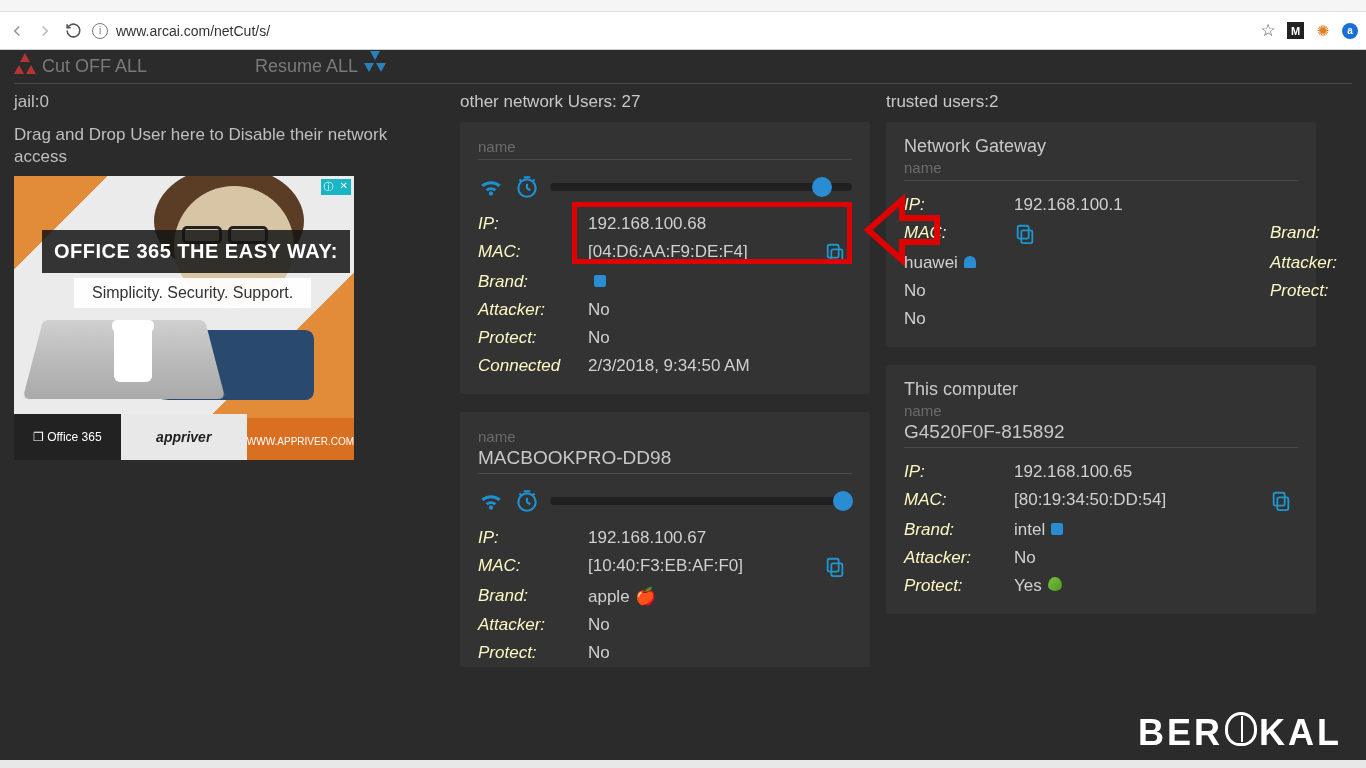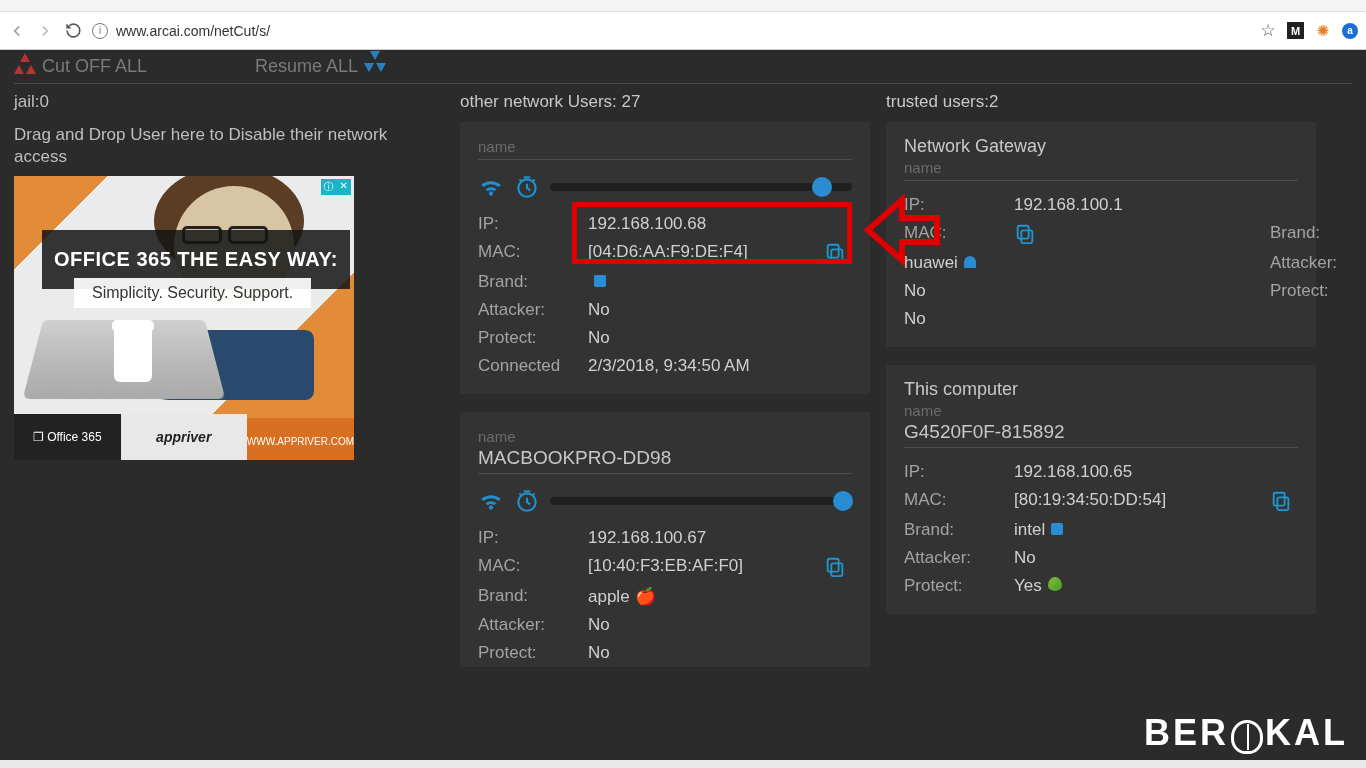--- a/index.html
+++ b/index.html
@@ -34,48 +34,48 @@
   .jail-desc { font-size: 17px; line-height: 1.3; margin-bottom: 8px; }
   .ad { width: 340px; height: 284px; position: relative; overflow: hidden; background: linear-gradient(135deg,#e28c3a 0 15%, #ebebeb 15% 70%, #e28c3a 70% 100%); }
   .ad .head { position:absolute; right:60px; top:10px; width:120px; height:120px; border-radius:50%; background:#d8c5a6;}
   .ad .hair { position:absolute; right:50px; top:-10px; width:150px; height:110px; border-radius:50%; background:#5a3d24;}
   .ad .glasses { position:absolute; right:75px; top:50px; width:100px; height:18px;}
   .ad .glasses span{display:inline-block;width:40px;height:18px;border:3px solid #222;border-radius:5px;margin:0 3px;}
   .ad .arm { position:absolute; right:40px; bottom:60px; width:180px; height:70px; background:#294a6e; border-radius:40px 10px 10px 40px;}
   .ad .laptop { position:absolute; left:20px; bottom:60px; width:180px; height:90px; background:linear-gradient(180deg,#d0d0d0,#aaa); transform:perspective(200px) rotateX(30deg); border-radius:6px;}
   .ad .cup { position:absolute; left:100px; bottom:78px; width:38px; height:54px; background:#fff; border-radius:4px 4px 6px 6px;}
   .ad .cup:before{content:"";position:absolute;top:-8px;left:-2px;width:42px;height:12px;background:#fff;border-radius:5px;}
-  .ad .bar1 { position:absolute; left:28px; top:54px; background: rgba(20,20,20,0.85); color:#fff; font-size:20px; font-weight:bold; padding:18px 12px; letter-spacing:0.5px;}
+  .ad .bar1 { position:absolute; left:28px; top:54px; background: rgba(20,20,20,0.85); color:#fff; font-size:20px; font-weight:bold; padding:10px 12px; letter-spacing:0.5px;}
   .ad .bar2 { position:absolute; left:60px; top:102px; background: rgba(255,255,255,0.92); color:#333; font-size:16px; padding:6px 18px;}
   .ad .bottom { position:absolute; left:0; bottom:0; right:0; height:46px; display:flex; align-items:center;}
   .ad .b1 { width:110px; height:46px; background:#222; color:#fff; display:flex; align-items:center; justify-content:center; font-size:12px;}
   .ad .b2 { width:130px; height:46px; background:#e8e8e8; color:#222; display:flex; align-items:center; justify-content:center; font-size:14px; font-weight:bold; font-style:italic;}
   .ad .b3 { flex:1; height:46px; background:#d96f20; color:#fff; display:flex; align-items:center; justify-content:center; font-size:10px;margin-top:8px;}
   .ad .adch{position:absolute;top:3px;right:3px;display:flex;gap:0;}
   .ad .adch span{background:#19b5c6;color:#fff;font-size:10px;padding:1px 3px;}
   .section-title { font-size: 17px; color: #c8c8c8; margin-bottom: 10px; }
   .card { background: #333333; border-radius: 2px; padding: 16px 18px 18px 18px; margin-bottom: 18px; }
   .card .namelbl { font-size: 15px; color: #6b6b6b; margin-bottom: 4px; }
   .card .devname { font-size: 19px; color: #c8c8c8; margin-bottom: 2px; margin-top: -2px; }
   .card hr { border: none; border-top: 1px solid #4b4b4b; margin: 4px 0 14px 0; }
   .iconrow { display: flex; align-items: center; gap: 10px; margin-bottom: 14px; }
   .wifi, .clock { width: 26px; height: 26px; color: #1e90d0; }
   .slider { flex: 1; height: 8px; background: #202020; border-radius: 4px; position: relative; }
   .slider .knob { position: absolute; top: 50%; transform: translate(-50%,-50%); width: 20px; height: 20px; border-radius: 50%; background: #2a8dd4; }
   .kv { display: grid; grid-template-columns: 110px 1fr 28px; row-gap: 8px; font-size: 17px; color: #bfbfbf; }
-  .kv .k { color: #a3a3a3; }
+  .kv .k { color: #fef9c3; font-style: italic; }
   .kv .v { color: #d0d0d0; }
   .copy-icn { color:#1e96cf; width:22px; height:22px;}
   .brand-dot{display:inline-block;width:12px;height:12px;background:#2a8dd4;border-radius:2px;margin-left:6px;}
   .apple-icn{display:inline-block;margin-left:6px;color:#2a8dd4;}
   .shield{display:inline-block;margin-left:6px;width:14px;height:14px;border-radius:50% 50% 50% 50% / 60% 60% 40% 40%;background:linear-gradient(135deg,#7fbf3f,#4a9a1f);}
   
   .redbox { position: absolute; border: 5px solid #e00000; pointer-events: none; }
   .redarrow { position: absolute; pointer-events: none; }
-  .watermark { position: absolute; right: 18px; bottom: 6px; color: #fff; font-size: 36px; font-weight: 900; letter-spacing: 3px; display:flex; align-items:flex-end;}
+  .watermark { position: absolute; right: 24px; bottom: 6px; color: #fff; font-size: 36px; font-weight: 900; letter-spacing: 3px; display:flex; align-items:flex-start;}
   .watermark .bulb { display:inline-block; width:32px; height:34px; position:relative; margin:0 2px;}
   .watermark .bulb:before{content:"";position:absolute;inset:0;border:3px solid #fff;border-radius:50% 50% 45% 45%;}
   .watermark .bulb:after{content:"";position:absolute;left:50%;top:4px;bottom:4px;width:2px;background:#fff;}
   .bottom-strip{position:absolute;left:0;right:0;bottom:0;height:8px;background:#e8e8e8;}
 </style>
 </head>
 <body>
 
 <div class="titlebar"></div>
 

